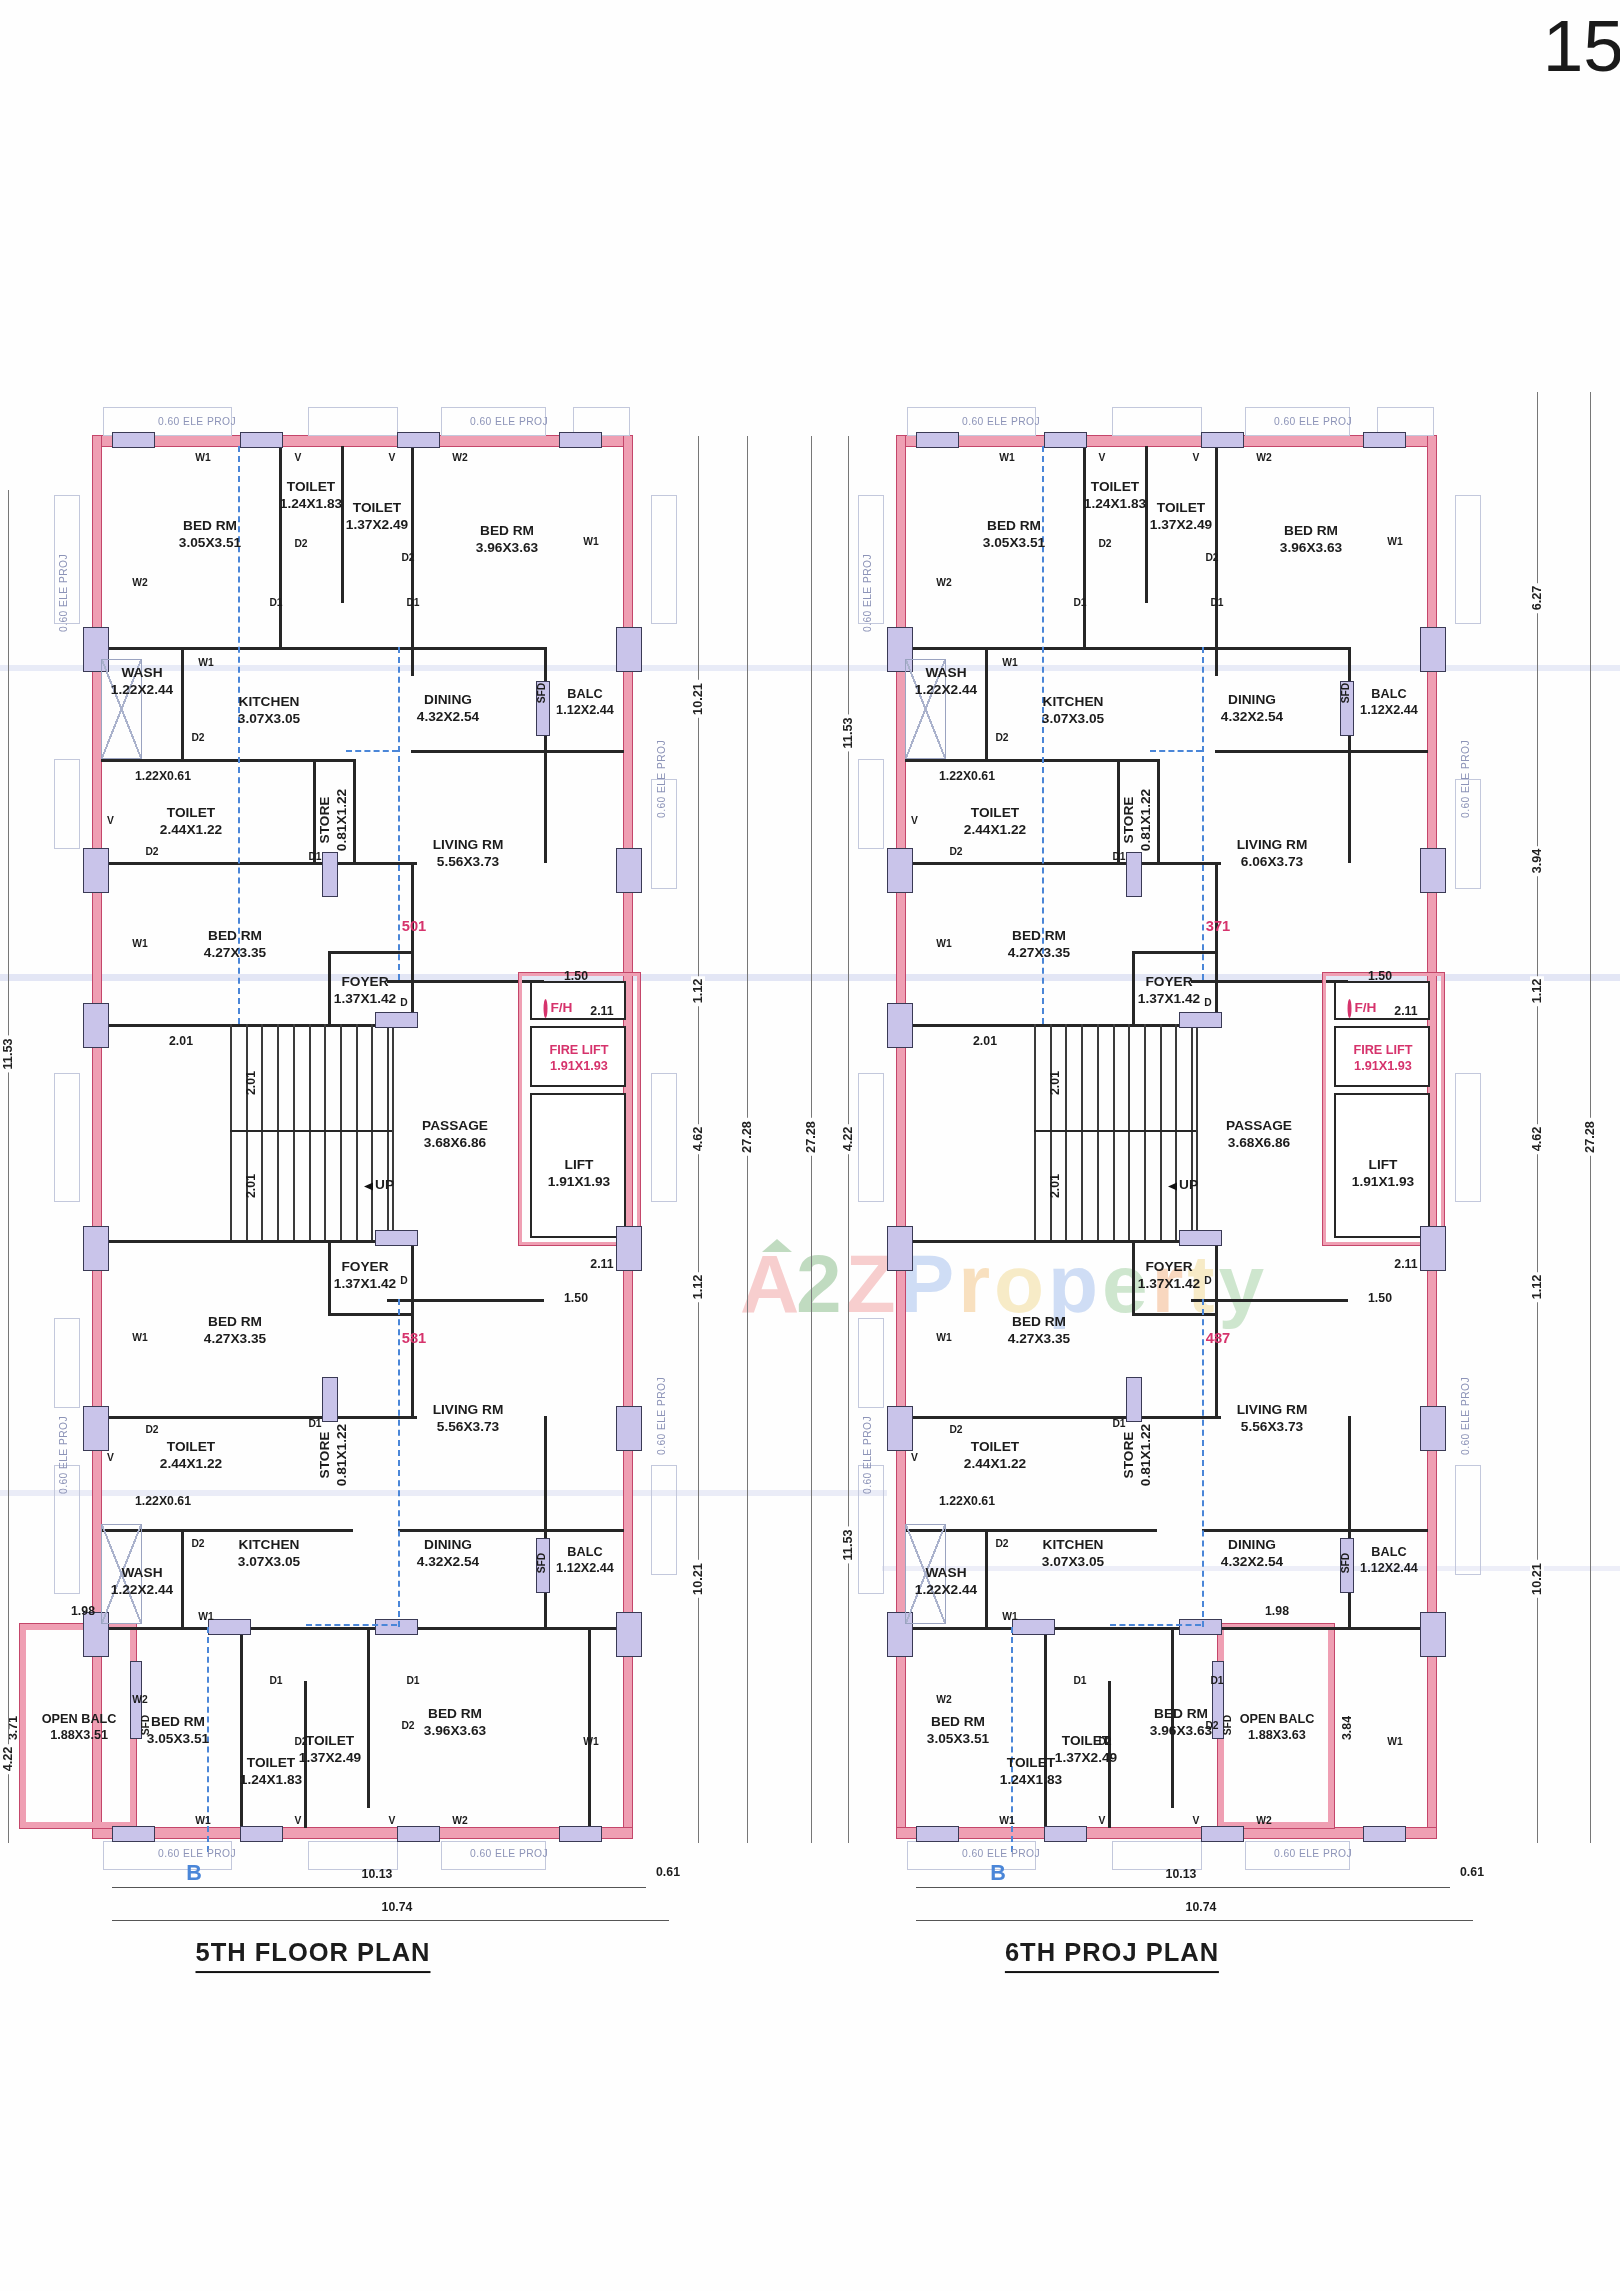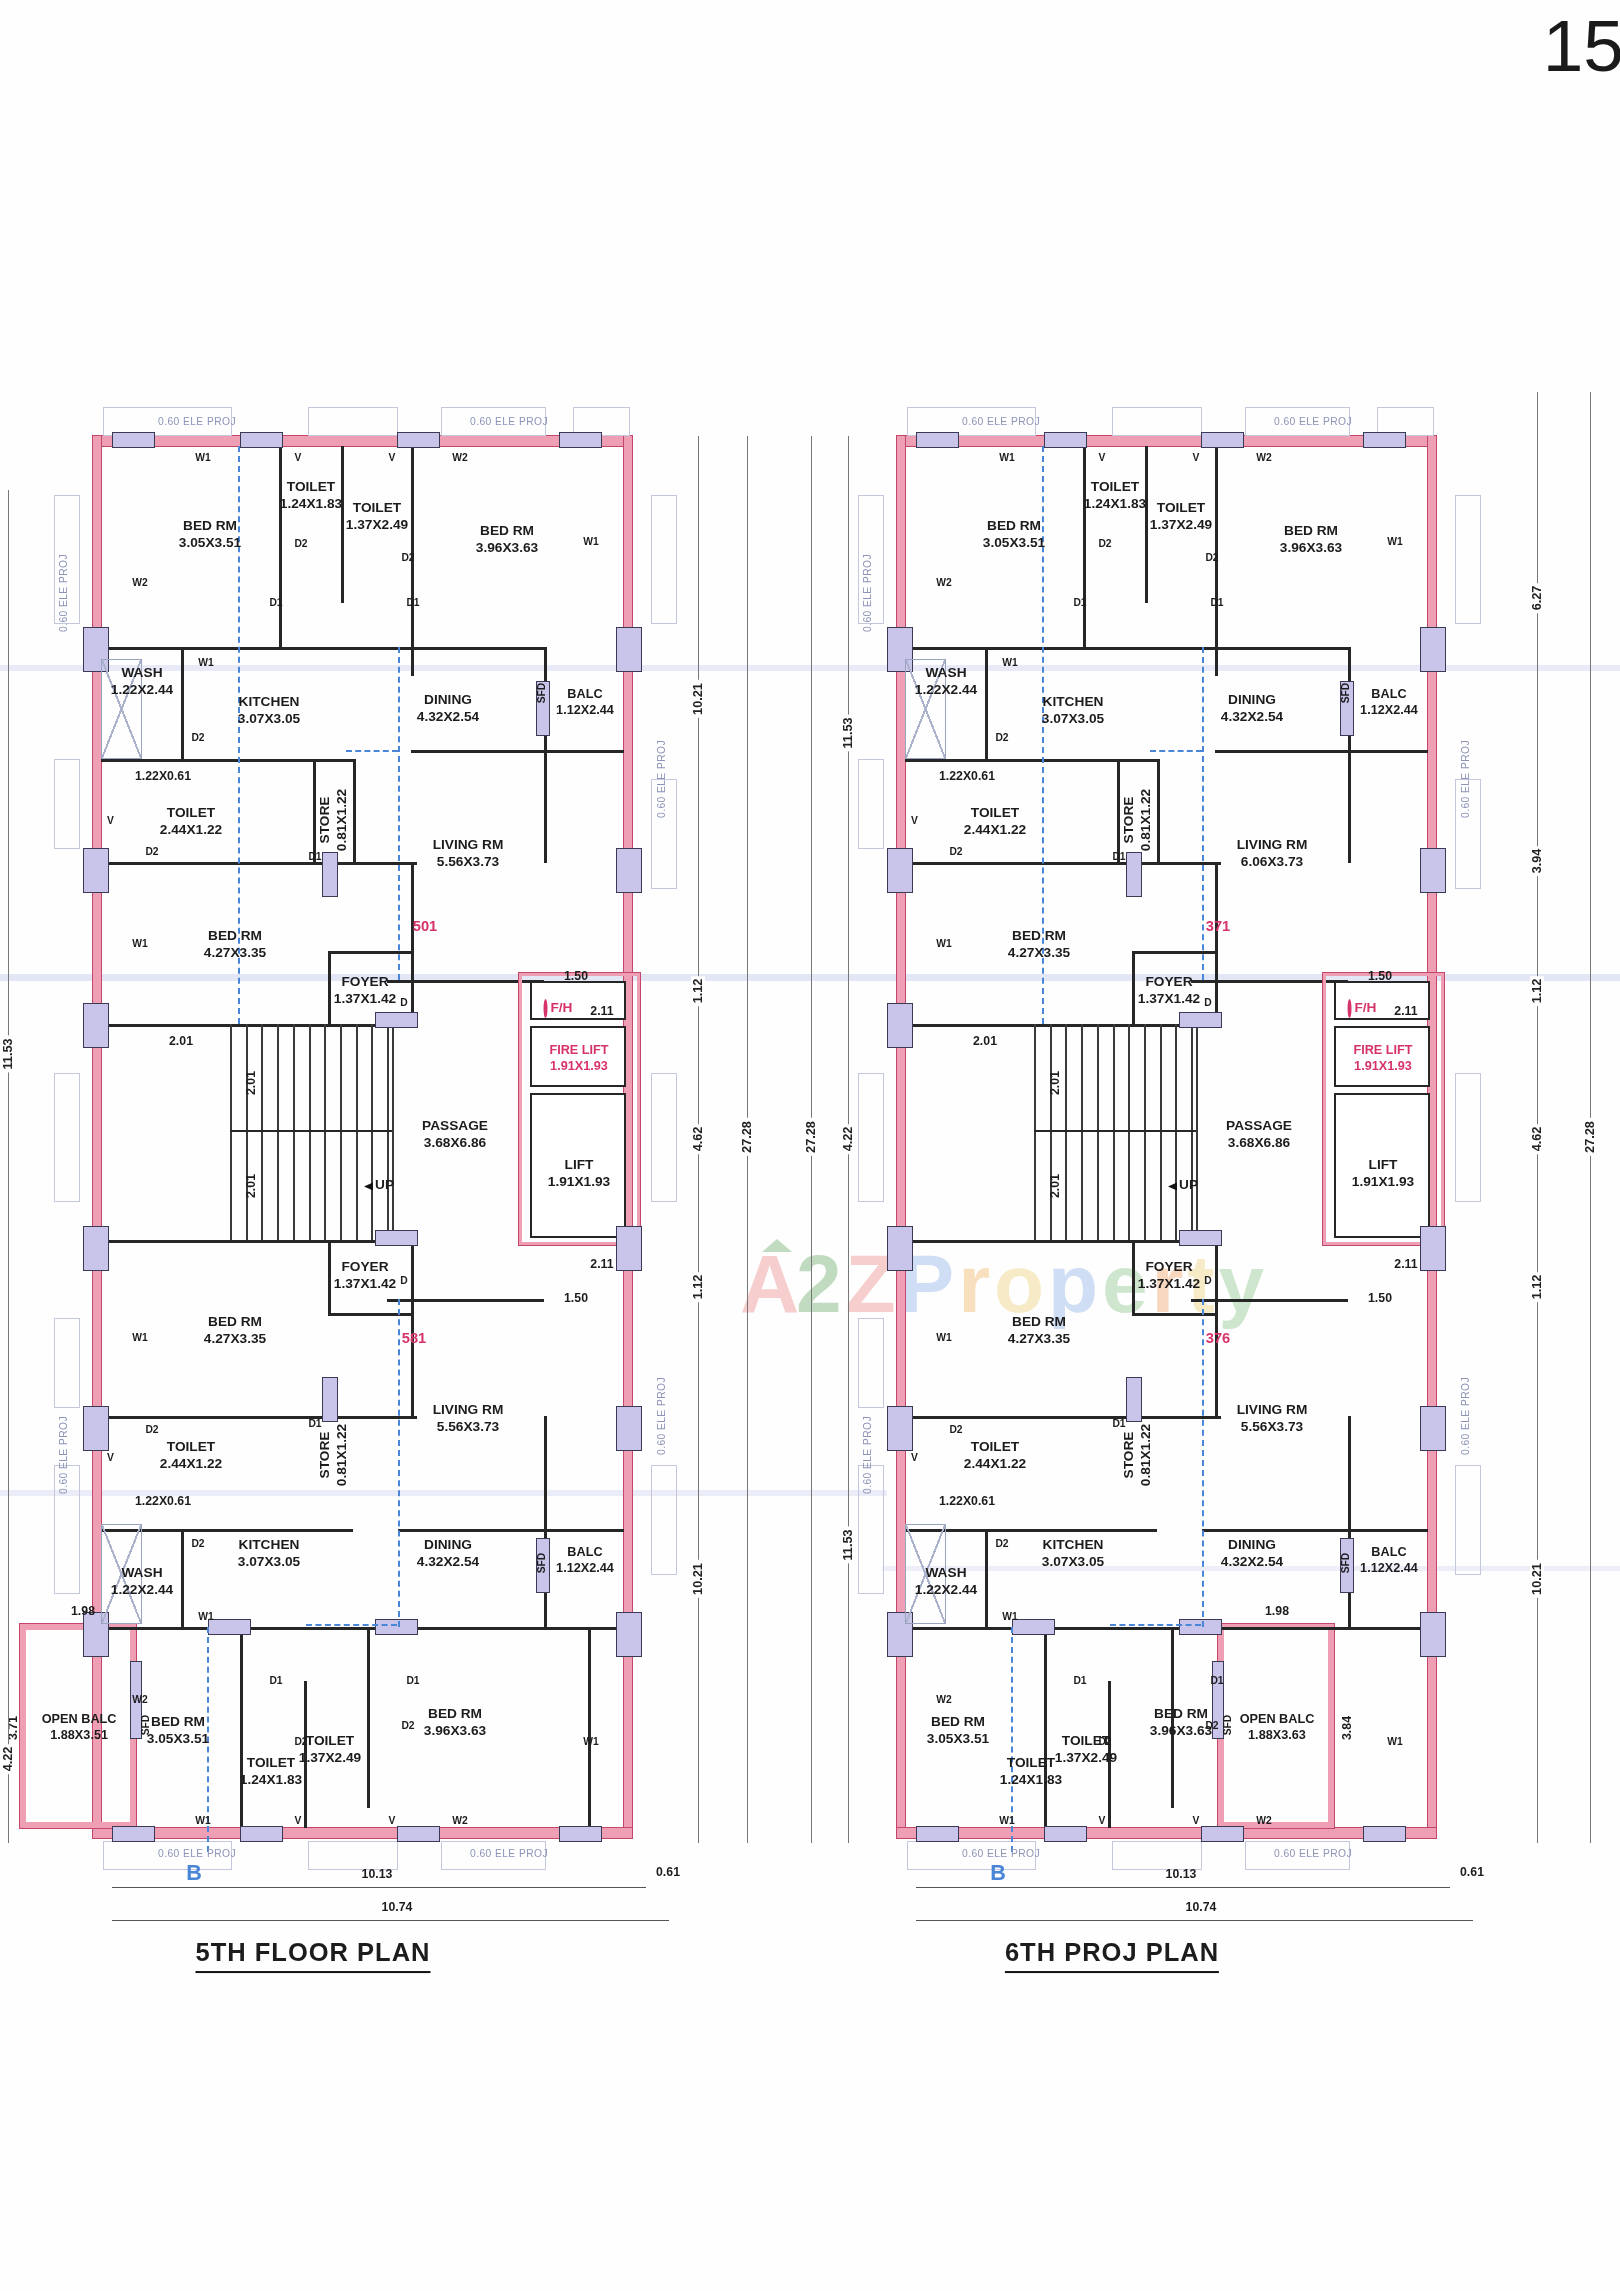--- a/index.html
+++ b/index.html
@@ -235,21 +235,21 @@
         <span>5.56X3.73</span>
       </div>
   <div class="lbl" style="left:152px;top:508px">
         <span>BED RM</span>
         <span>4.27X3.35</span>
       </div>
   <div class="lbl" style="left:282px;top:554px">
         <span>FOYER</span>
         <span>1.37X1.42</span>
       </div>
-  <div class="lbl pink" style="left:342px;top:490px;font-size:14.7px">501</div>
+  <div class="lbl pink" style="left:331px;top:490px;font-size:14.7px">501</div>
   <div class="lbl pink" style="left:475px;top:572px"><span style="display:inline" class="fhc"></span><span style="display:inline">F/H</span></div>
   <div class="lbl dim" style="left:493px;top:541px">1.50</div>
   <div class="lbl dim" style="left:519px;top:576px">2.11</div>
   <div class="lbl pink" style="left:496px;top:623px;font-size:12.7px">
         <span>FIRE LIFT</span>
         <span>1.91X1.93</span>
       </div>
   <div class="lbl" style="left:496px;top:737px">
         <span>LIFT</span>
         <span>1.91X1.93</span>
@@ -559,21 +559,21 @@
   <div class="lbl dim" style="left:98px;top:606px">2.01</div>
   <div class="lbl dim vert" style="left:169px;top:647px">2.01</div>
   <div class="lbl dim vert" style="left:169px;top:750px">2.01</div>
 
   <div class="lbl dim" style="left:519px;top:829px">2.11</div>
   <div class="lbl dim" style="left:493px;top:863px">1.50</div>
   <div class="lbl" style="left:282px;top:839px">
         <span>FOYER</span>
         <span>1.37X1.42</span>
       </div>
-  <div class="lbl pink" style="left:331px;top:902px;font-size:14.7px">376</div>
+  <div class="lbl pink" style="left:331px;top:902px;font-size:14.7px">487</div>
   <div class="lbl" style="left:152px;top:894px">
         <span>BED RM</span>
         <span>4.27X3.35</span>
       </div>
   <div class="lbl" style="left:385px;top:982px">
         <span>LIVING RM</span>
         <span>5.56X3.73</span>
       </div>
   <div class="lbl" style="left:108px;top:1019px">
         <span>TOILET</span>

